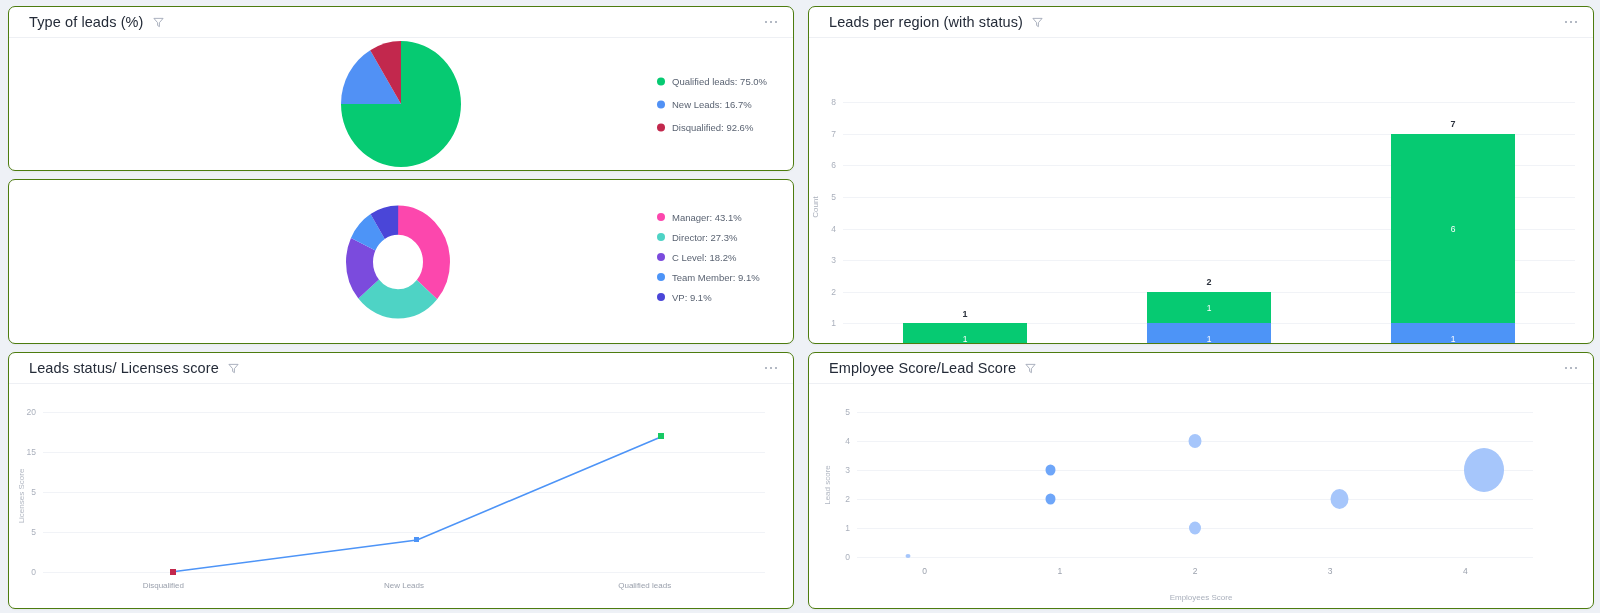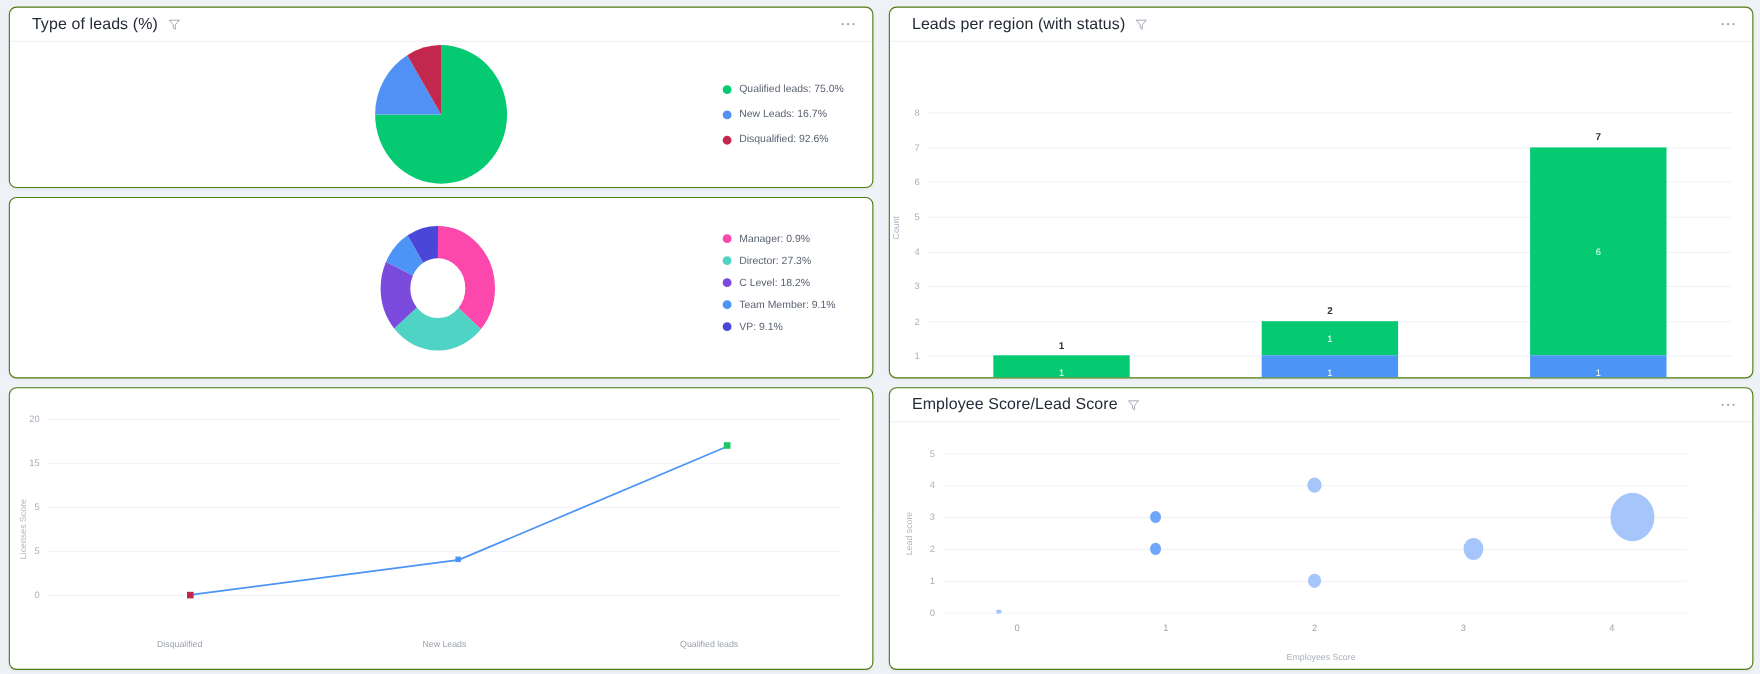--- a/index.html
+++ b/index.html
@@ -372,21 +372,21 @@
                 <circle r="38.5" fill="none" stroke="#7b4bdd" stroke-width="27" stroke-dasharray="44.02 197.92" stroke-dashoffset="-154.06" transform="rotate(-90)"></circle>
                 <circle r="38.5" fill="none" stroke="#4d94f7" stroke-width="27" stroke-dasharray="22.01 219.93" stroke-dashoffset="-198.08" transform="rotate(-90)"></circle>
                 <circle r="38.5" fill="none" stroke="#4a46d8" stroke-width="27" stroke-dasharray="22.01 219.93" stroke-dashoffset="-220.09" transform="rotate(-90)"></circle>
               </g>
             </g>
           </svg>
         </div>
         <div class="legend tight">
           <div class="legend-row">
             <span class="legend-swatch" style="background:#fc47ad"></span>
-            <span>Manager: 0.9%</span>
+            <span>Manager: 43.1%</span>
           </div>
           <div class="legend-row">
             <span class="legend-swatch" style="background:#4ed3c5"></span>
             <span>Director: 27.3%</span>
           </div>
           <div class="legend-row">
             <span class="legend-swatch" style="background:#7b4bdd"></span>
             <span>C Level: 18.2%</span>
           </div>
           <div class="legend-row">
@@ -396,20 +396,33 @@
           <div class="legend-row">
             <span class="legend-swatch" style="background:#4a46d8"></span>
             <span>VP: 9.1%</span>
           </div>
         </div>
       </div>
     </div>
   </section>
 
   <section class="panel">
+    <div class="panel-header">
+      <span class="panel-title">Leads status/ Licenses score</span>
+      <span class="filter-icon">
+        <svg width="11" height="11" viewBox="0 0 12 12">
+            <path d="M1 1.5h10L7 6.2v4.3L5 9.2V6.2z" fill="none" stroke="#9aa2b1" stroke-width="0.9" stroke-linejoin="round"></path>
+          </svg>
+      </span>
+      <span class="menu-dots">
+          <span></span>
+          <span></span>
+          <span></span>
+        </span>
+    </div>
     <div class="panel-body">
       <div class="line-chart">
         <span class="lc-axis-y">Licenses Score</span>
         <div class="lc-plot">
 
           <div class="gridline" style="top:160px"></div>
             <span class="ytick" style="top:160px">0</span>
           <div class="gridline" style="top:120px"></div>
             <span class="ytick" style="top:120px">5</span>
           <div class="gridline" style="top:80px"></div>

